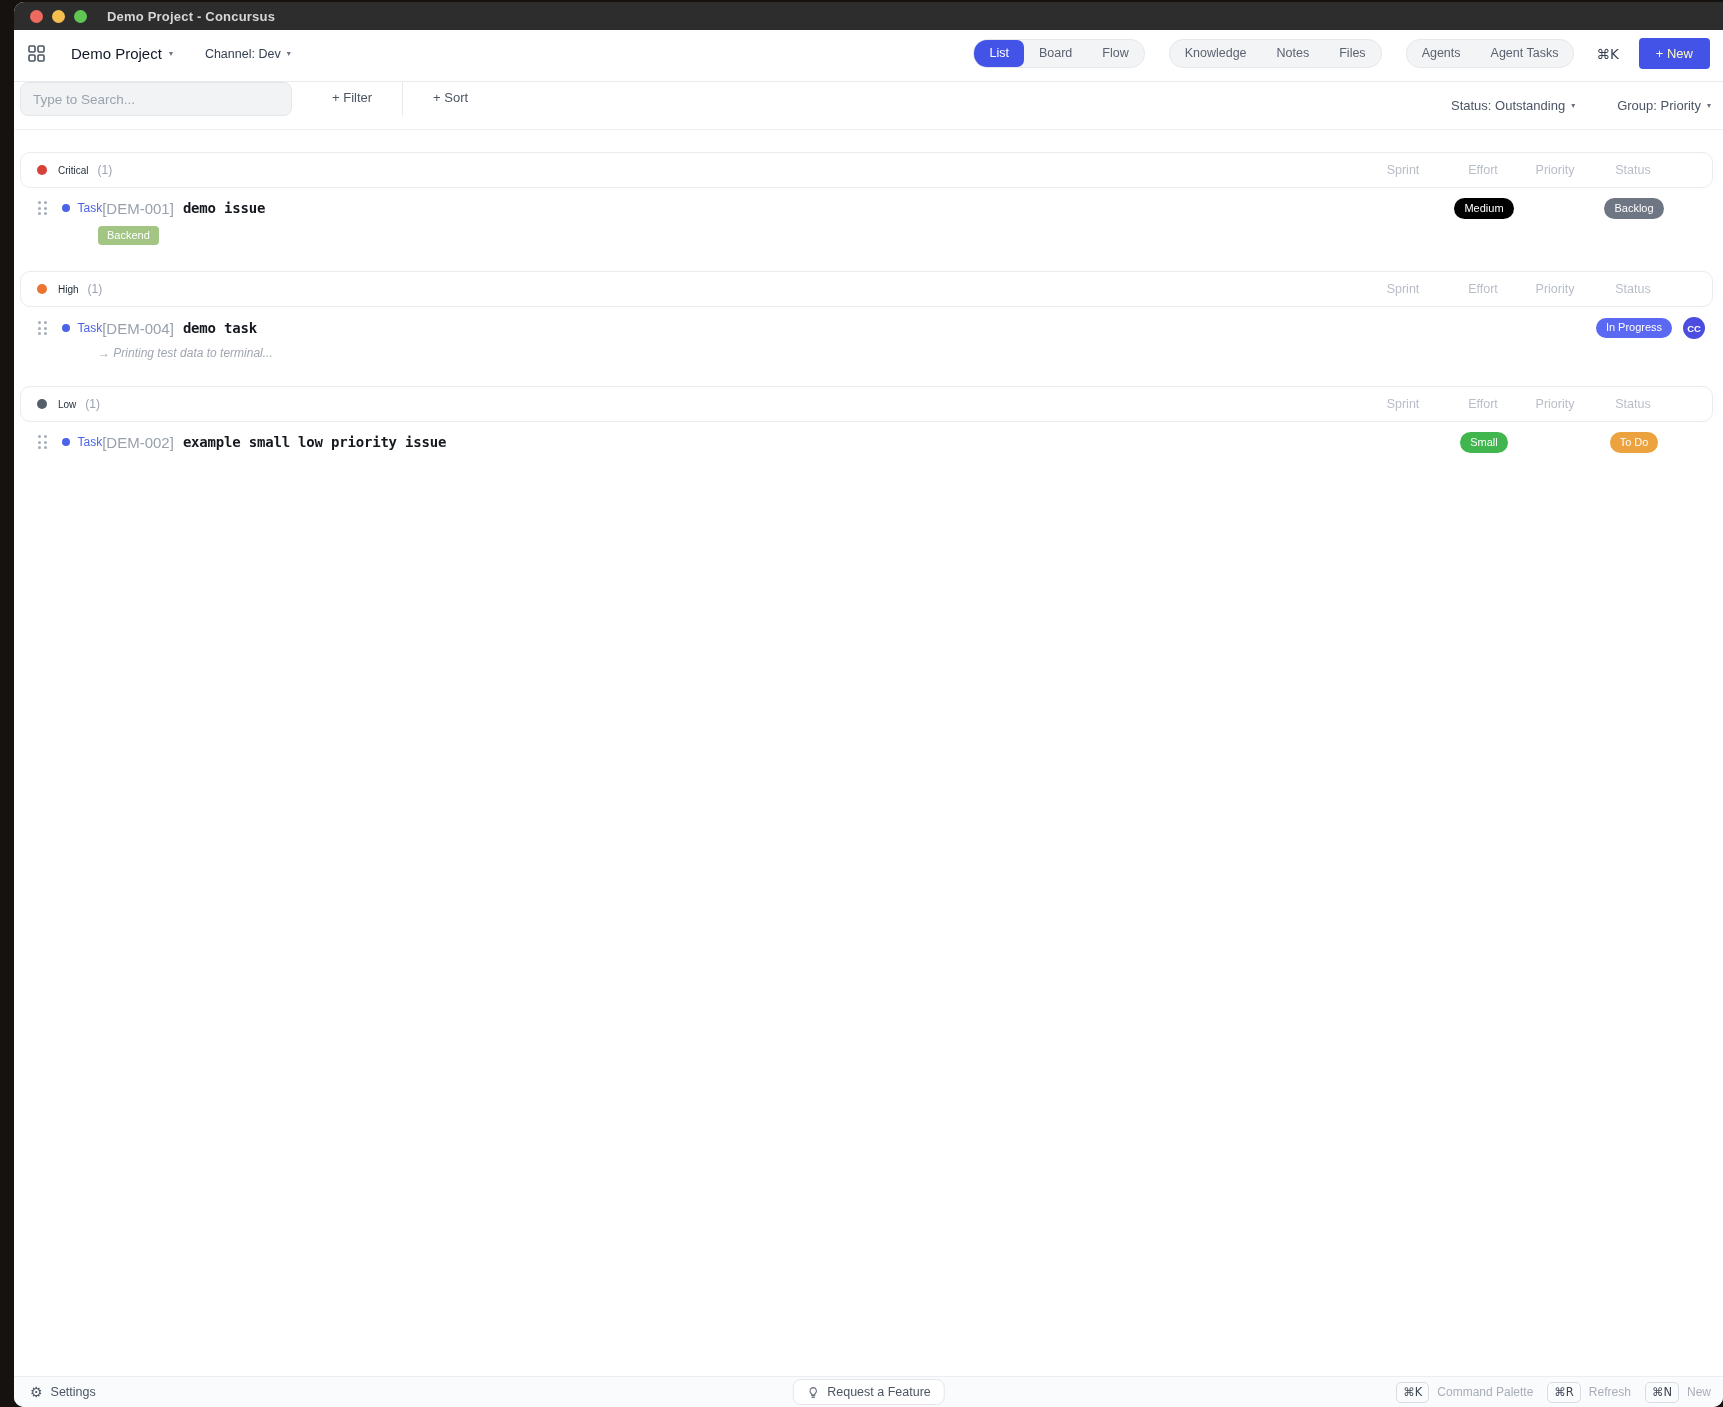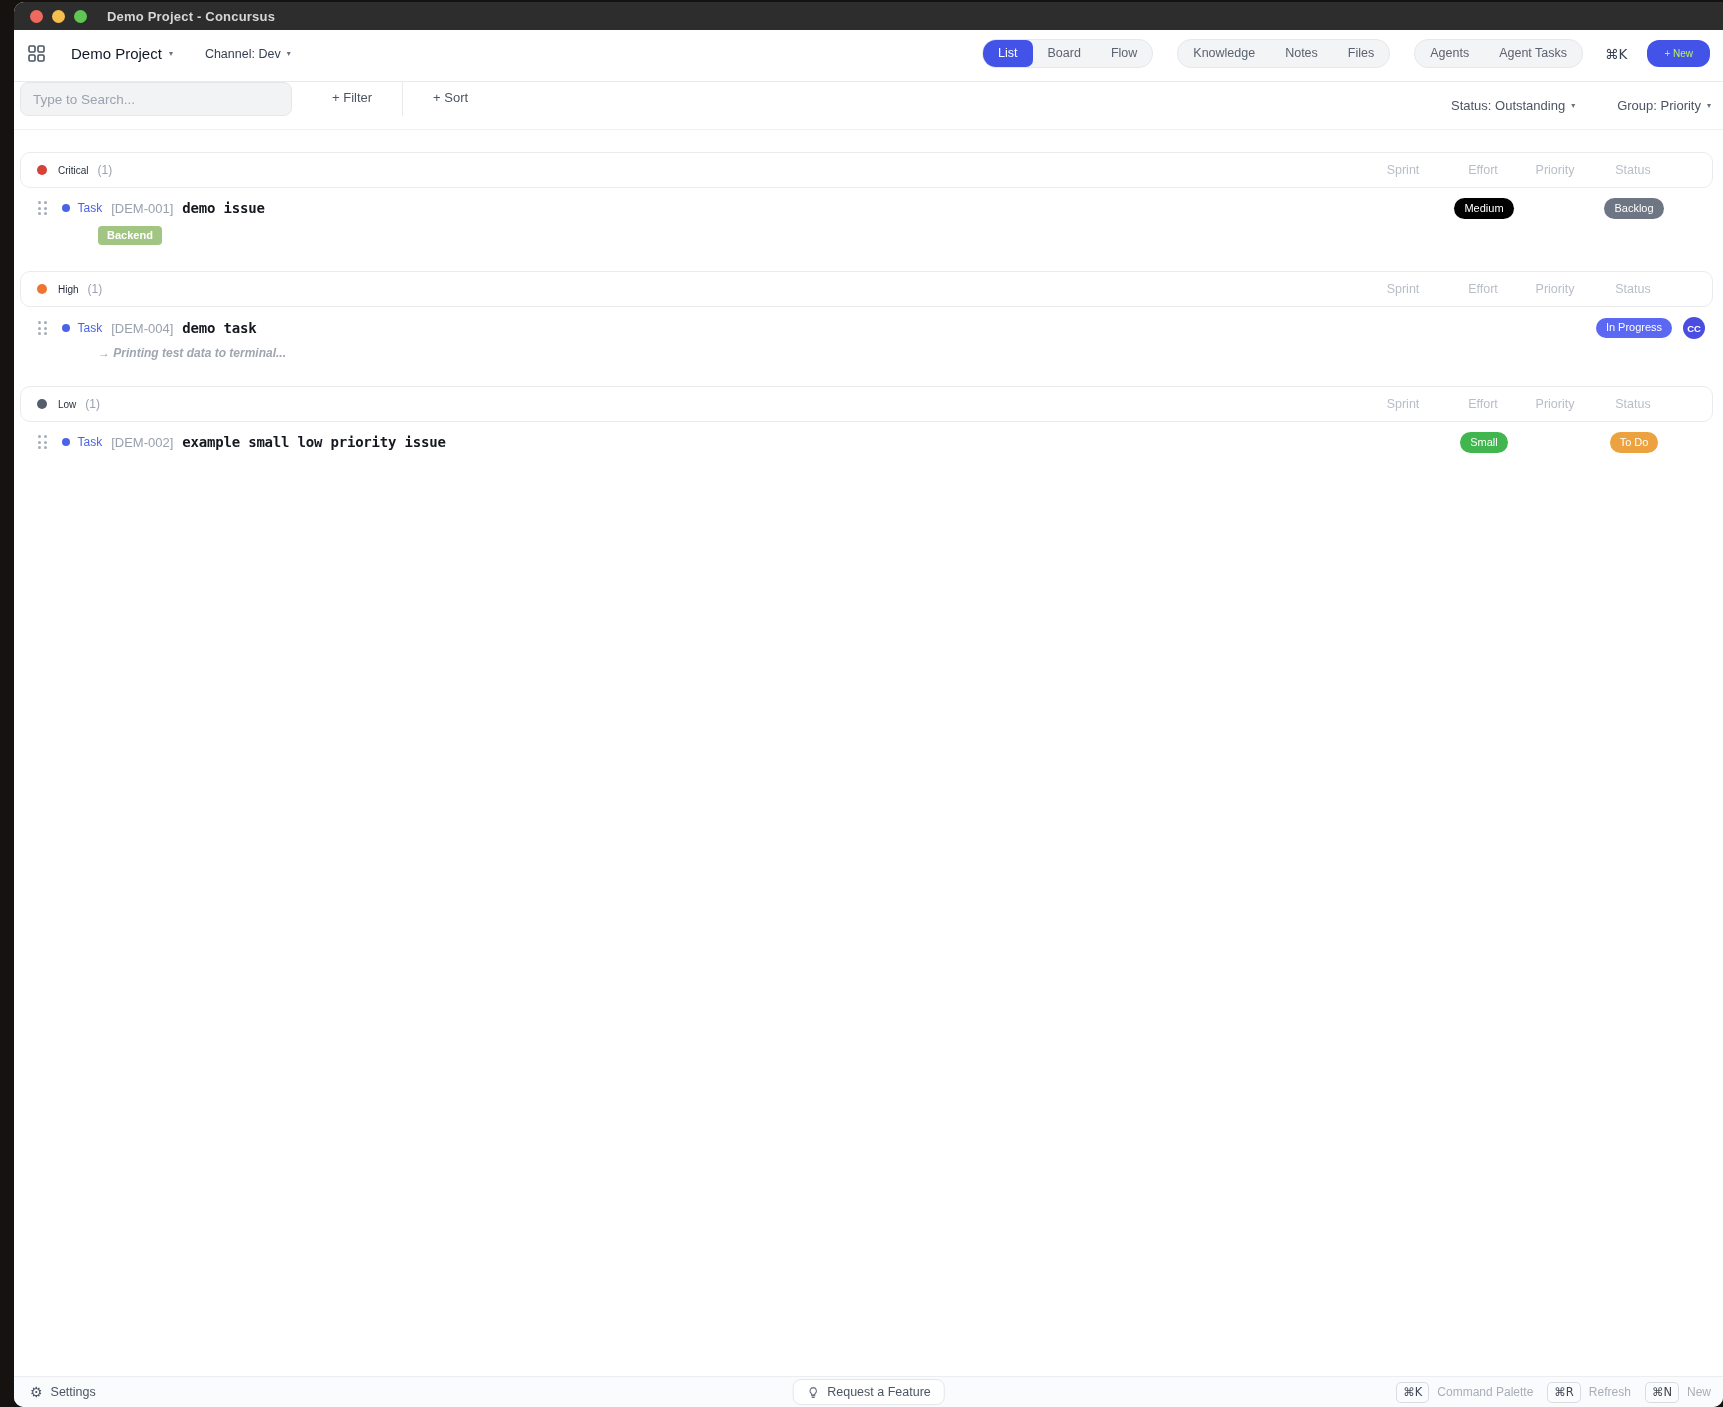--- a/index.html
+++ b/index.html
@@ -46,22 +46,22 @@
     display:flex; align-items:center; background:#f3f4f6;
     border:1px solid #e5e7eb; border-radius:14px; overflow:hidden; margin-left:24px;
   }
   .seg-btn {
     border:none; background:transparent; font-family:inherit;
     font-size:12.5px; color:#5b6370; padding:7px 15px; cursor:pointer; line-height:1;
   }
   .seg-btn.active { background:#4353e8; color:#fff; border-radius:7px; font-weight:500; }
   .kbd-hint { margin:0 20px 0 22px; font-size:13.5px; color:#374151; }
   .new-btn {
-    background:#4353e8; color:#bef264; border:none; font-family:inherit;
-    font-size:10px; font-weight:500; padding:8px 17px; border-radius:12px; cursor:pointer;
+    background:#4353e8; color:#fef9c3; border:none; font-family:inherit;
+    font-size:13px; font-weight:500; padding:8px 17px; border-radius:4px; cursor:pointer;
   }
 
   
   .toolbar {
     height:48px; flex:0 0 auto; display:flex; 
     padding:0 12px 0 6px; border-bottom:1px solid #eef0f3;
   }
   .search-input {
     width:272px; height:34px; background:#f1f3f5; border:1px solid #e4e6ea;
     border-radius:8px; padding:0 12px; font-family:inherit; font-size:13.5px; color:#1f2937;
@@ -93,35 +93,35 @@
   .c-avatar { width:30px; }
 
   .task-row { padding:10px 4px 6px 16px; }
   .task-line1 { display:flex; align-items:center; }
   .drag-handle {
     display:grid; grid-template-columns:3px 3px; gap:2.5px; cursor:grab; padding:2px; flex:0 0 auto;
   }
   .drag-handle i { width:3px; height:3px; border-radius:50%; background:#a6adb8; }
   .tdot { width:8px; height:8px; border-radius:50%; margin-left:13px; flex:0 0 auto; }
   .ttype { margin-left:8px; font-size:12px; flex:0 0 auto; }
-  .tid { margin-left:9px; font-size:13px; color:#99a1ac; flex:0 0 auto; }
+  .tid { margin-left:0; font-size:15px; color:#99a1ac; flex:0 0 auto; }
   .ttitle {
     margin-left:9px; font-family:"DejaVu Sans Mono", monospace;
     font-size:14px; font-weight:600; color:#15181e; letter-spacing:-.2px;
     white-space:nowrap; overflow:hidden; flex:1 1 auto;
   }
   .pill {
     display:inline-block; color:#fff; font-size:11px; font-weight:500;
     padding:3.5px 10px; border-radius:999px; line-height:1.25; cursor:pointer;
   }
   .avatar {
     width:22px; height:22px; border-radius:50%; color:#fff; font-size:9.5px; font-weight:700;
     display:inline-flex; align-items:center; justify-content:center; cursor:pointer;
   }
-  .task-line2 { margin:7px 0 0 62px; display:flex; align-items:center; gap:8px;font-weight:bold; }
+  .task-line2 { margin:7px 0 0 62px; display:flex; align-items:center; gap:8px; }
   .tag {
     display:inline-block; color:#fff; font-size:11px; padding:2.5px 9px; border-radius:4px; line-height:1.3;
   }
   .subtitle { font-size:12px; color:#a0a6b0; font-style:italic; }
 
   
   .footer {
     height:31px; flex:0 0 auto; background:#fafbfc; border-top:1px solid #ebedf0;
     display:flex; align-items:center; padding:0 12px 0 16px; position:relative;
   }

